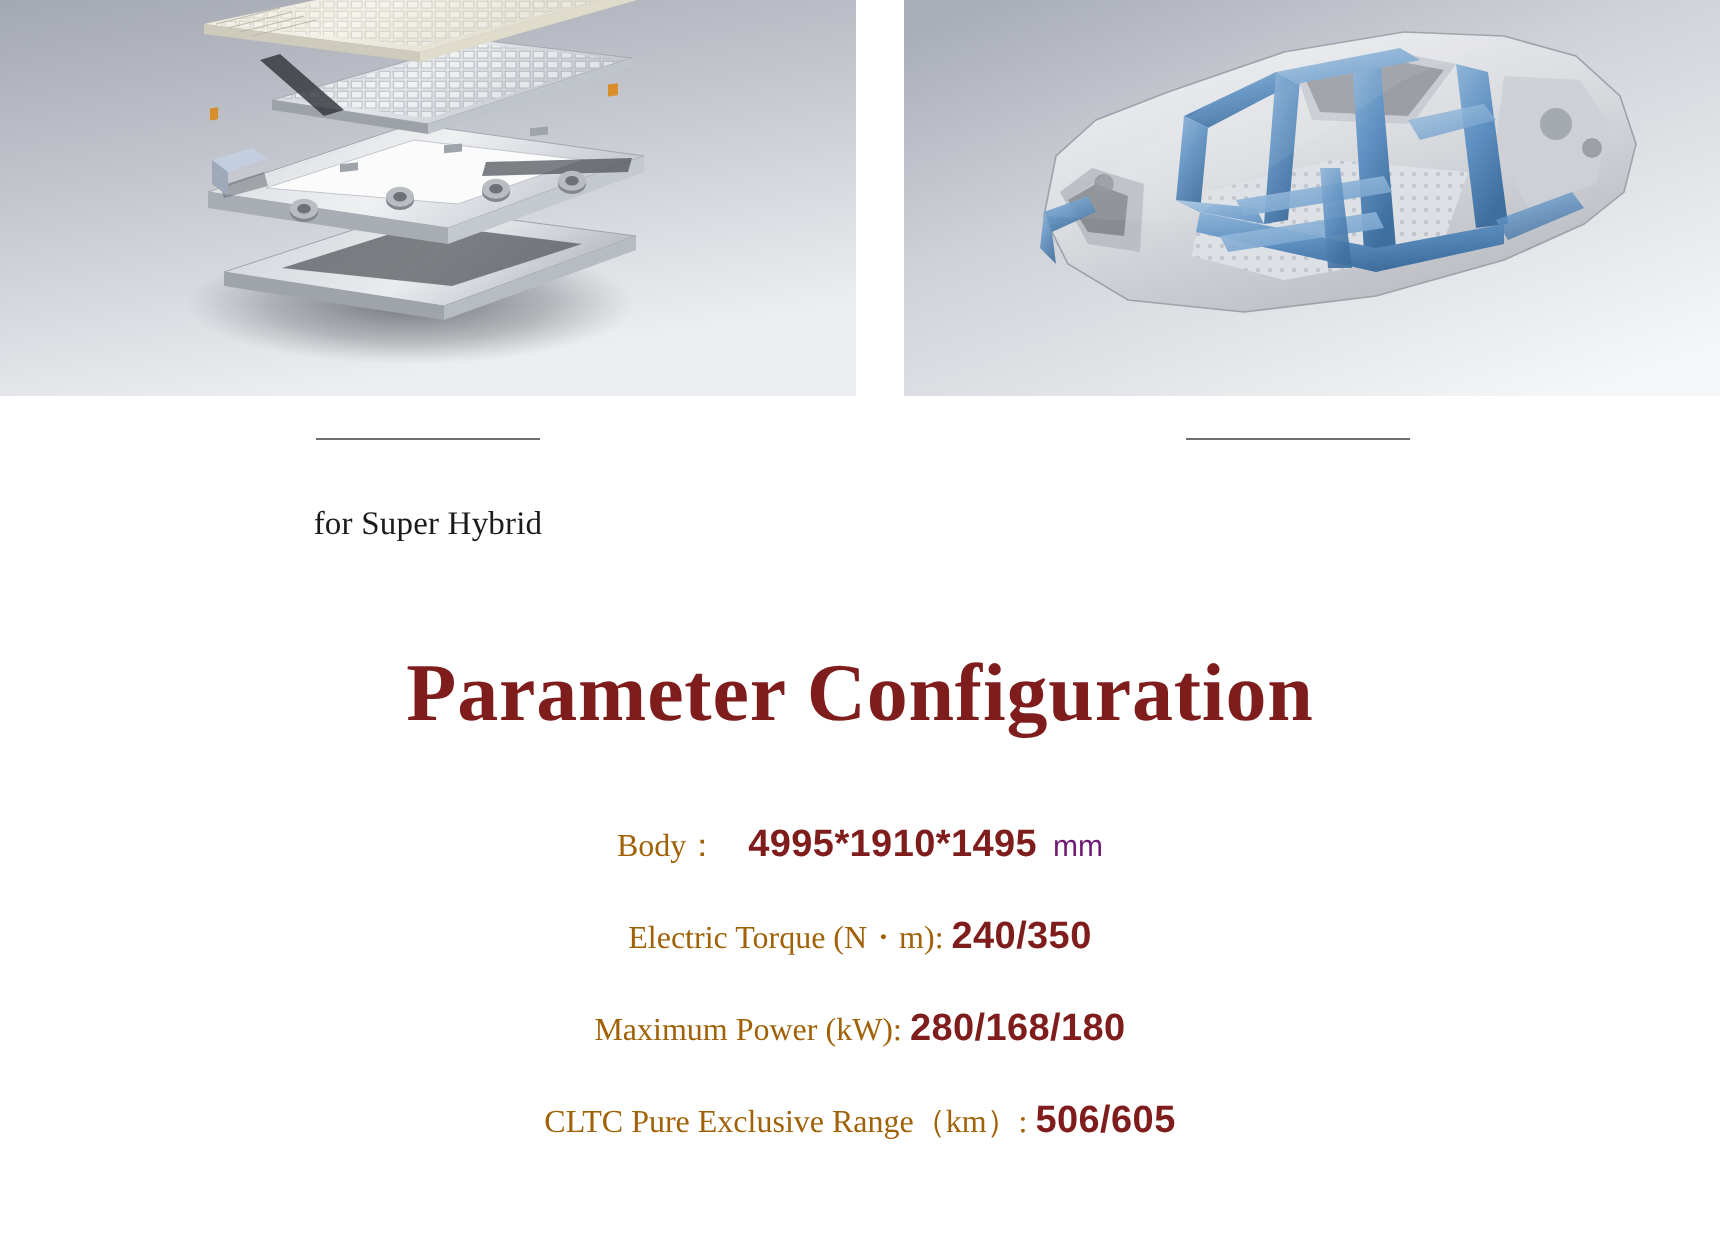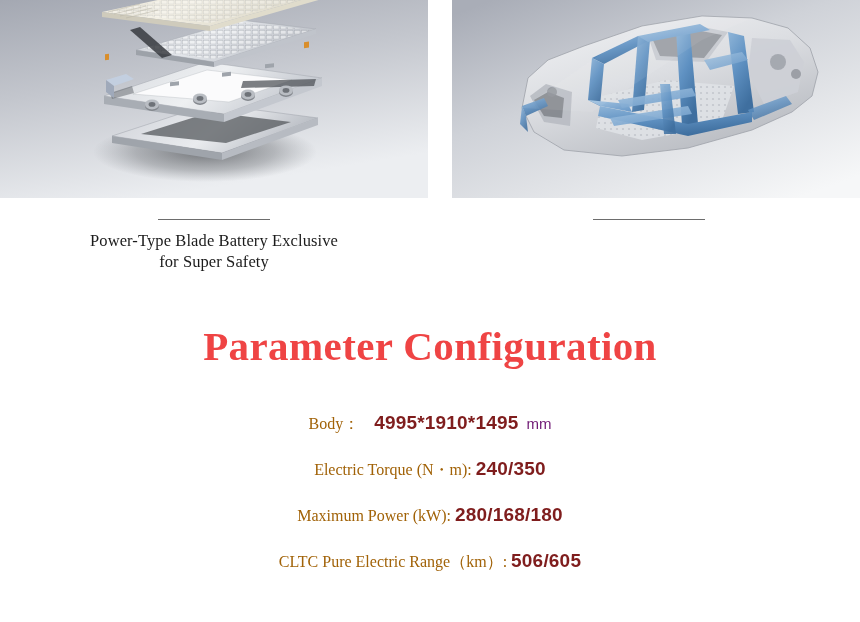--- a/index.html
+++ b/index.html
@@ -68,21 +68,21 @@
   .params {
     position: absolute;
     top: 300px;
     left: 0;
     width: 860px;
     text-align: center;
   }
   .params-title {
     font-size: 41px;
     font-weight: bold;
-    color: #ef4444;
+    color: #7f1d1d;
     letter-spacing: .4px;
     margin: 20px 0 0 0;
     line-height: 52px;
   }
 
   .spec-list {
     margin-top: 28px;
   }
   .spec-row {
     font-size: 16px;
@@ -317,22 +317,22 @@
       <path d="M70,108 L190,26 L250,16 L300,18 L250,40 L140,112 Z" fill="#ffffff" opacity="0.07"></path>
     </svg>
   </div>
 </div>
 
 <div class="caption-row">
 
   <div class="caption-block left">
     <div class="caption-rule"></div>
     <div class="caption-text">
-      <span>Power-Type Blade Battery Exclusive</span><br>
-      <span>for Super Safety</span>
+      <br>
+      <span>for Super Hybrid</span>
     </div>
   </div>
 
   <div class="caption-block right">
     <div class="caption-rule"></div>
   </div>
 </div>
 
 <div class="params">
 
@@ -351,18 +351,18 @@
       <span class="spec-label">Electric Torque (N・m):</span>
       <span class="spec-value">240/350</span>
     </div>
 
     <div class="spec-row">
       <span class="spec-label">Maximum Power (kW):</span>
       <span class="spec-value">280/168/180</span>
     </div>
 
     <div class="spec-row">
-      <span class="spec-label">CLTC Pure Electric Range（km）:</span>
+      <span class="spec-label">CLTC Pure Exclusive Range（km）:</span>
       <span class="spec-value">506/605</span>
     </div>
 
   </div>
 </div>
 
 </body></html>

